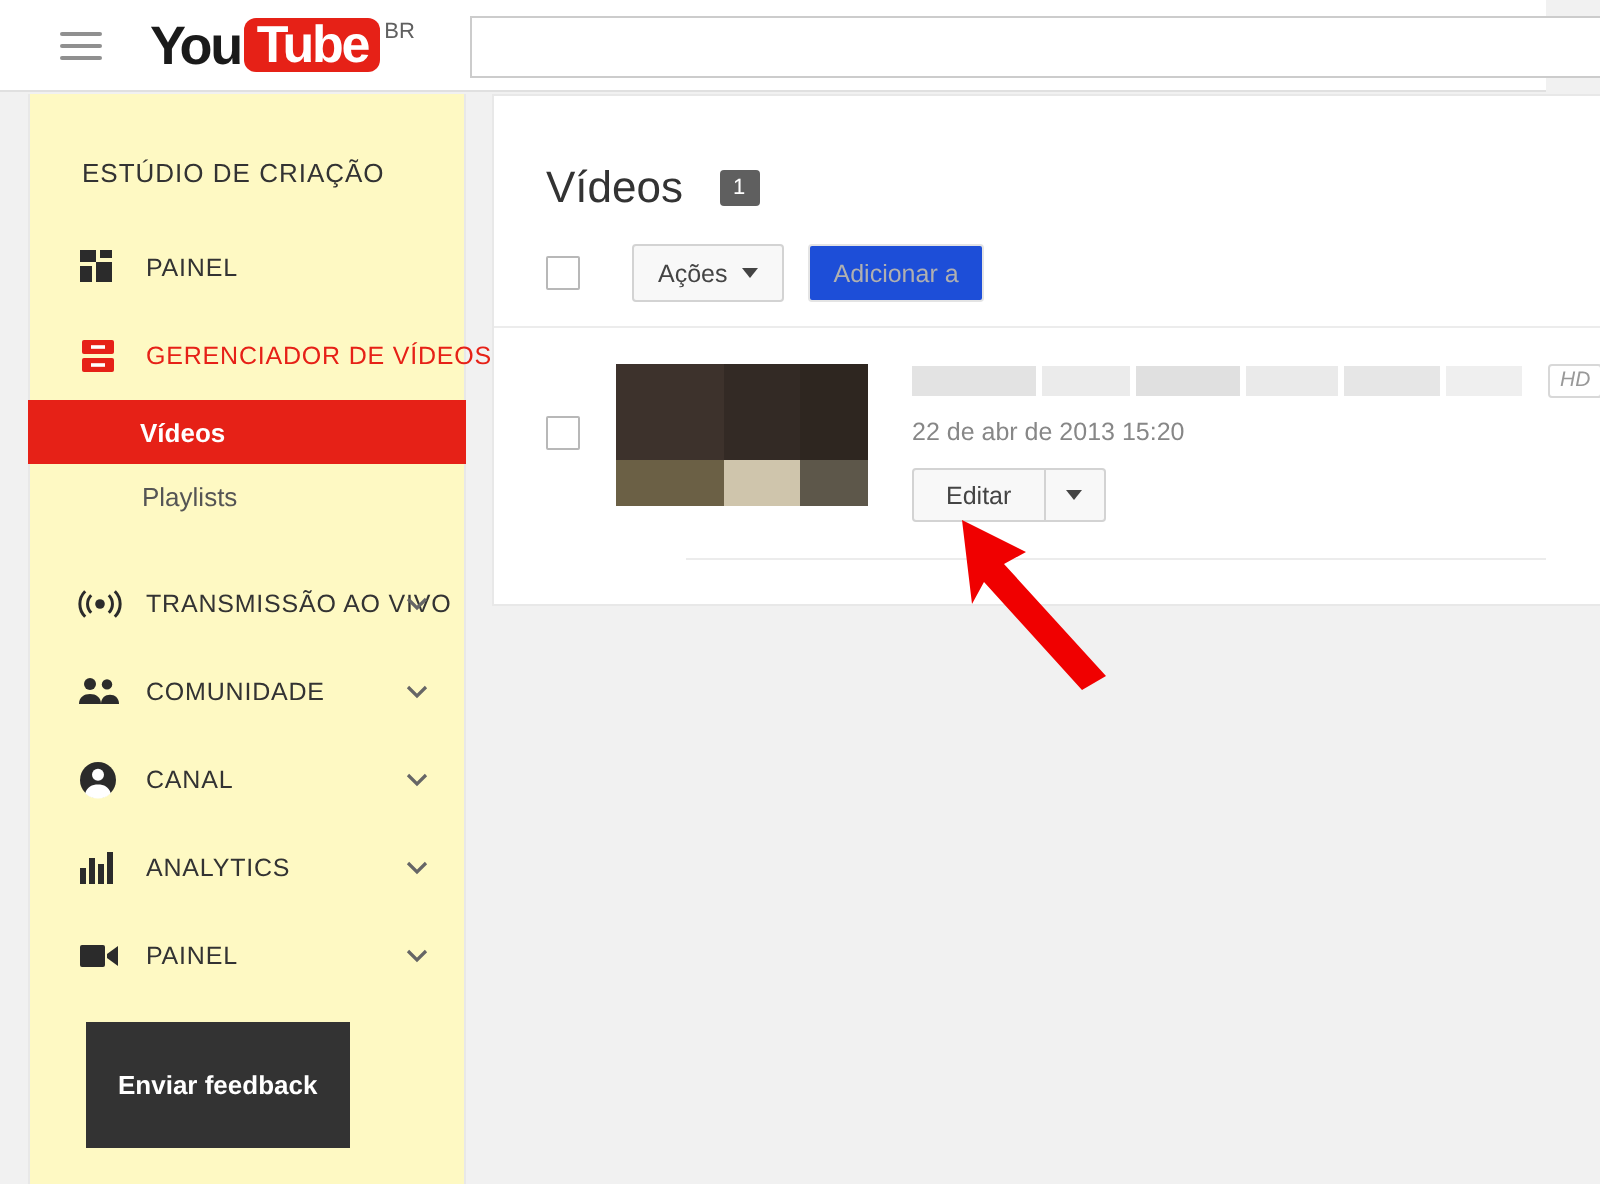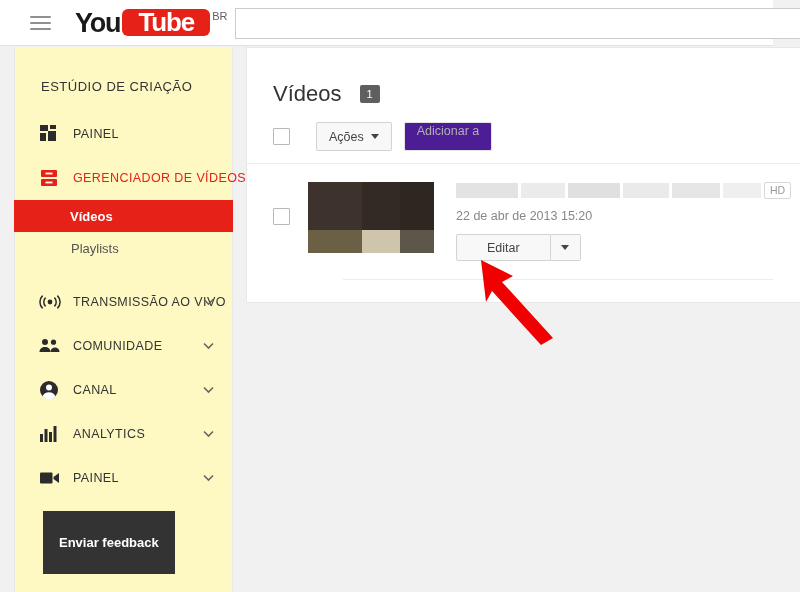--- a/index.html
+++ b/index.html
@@ -25,21 +25,21 @@
   .hamburger span { display: block; height: 2px; width: 21px; background: #909090; border-radius: 1px; }
 
   .logo { margin-left: 21px; display: flex; align-items: flex-start; cursor: pointer; }
   .logo-you {
     font-family: "Liberation Sans", sans-serif;
     font-weight: bold; font-size: 27px; color: #1a1a1a;
     letter-spacing: -1.2px; line-height: 28px;
   }
   .logo-tube-box {
     background: #e62117; border-radius: 6px;
-    padding: 0 16px; margin-left: 2px; height: 27px;
+    padding: 0 6px; margin-left: 2px; height: 27px;
     display: flex; align-items: center;
   }
   .logo-tube {
     font-weight: bold; font-size: 26px; color: #ffffff;
     letter-spacing: -1.1px; line-height: 26px;
   }
   .logo-sup {
     font-size: 11px; color: #606060; margin-left: 2px;
     line-height: 12px; margin-top: 1px; font-weight: normal;
   }
@@ -116,48 +116,48 @@
   .cb {
     width: 17px; height: 17px; border: 1px solid #b8b8b8;
     background: #ffffff; cursor: pointer; border-radius: 1px;
   }
   .btn {
     height: 29px; border: 1px solid #d3d3d3; background: #f8f8f8;
     font-size: 12.5px; color: #444444; border-radius: 2px;
     padding: 12px 12px; display: flex; align-items: center; cursor: pointer;
     font-family: "Liberation Sans", sans-serif; white-space: nowrap;
   }
-  .btn.disabled { color: #b0b0b0; background: #4c1d95; border-color: #e4e4e4; cursor: default; align-items: flex-end; }
+  .btn.disabled { color: #b0b0b0; background: #1d4ed8; border-color: #e4e4e4; cursor: default; }
   .btn .caret { margin-left: 7px; }
 
   .caret {
     width: 0; height: 0; border-left: 4.5px solid transparent;
     border-right: 4.5px solid transparent; border-top: 5px solid #444444;
     display: inline-block;
   }
 
   
   .video-row { display: flex; align-items: flex-start; padding: 18px 0 0 26px; }
   .thumb {
     width: 126px; height: 71px; margin-left: 18px;
     display: grid; grid-template-columns: 43% 30% 27%;
     grid-template-rows: 68% 32%; overflow: hidden;
   }
   .video-info { margin-left: 22px; flex: 1; }
   .redact-line { display: flex; align-items: center; gap: 3px; height: 16px; }
   .redact { height: 15px; }
   .hd-badge {
-    border: 1px solid #d8d8d8; color: #999999;
-    font-size: 10.5px; padding: 1px 5px; border-radius: 2px; line-height: 13px;
+    margin-left: 10px; border: 1px solid #d8d8d8; color: #999999;
+    font-size: 10.5px; padding: 1px 5px; border-radius: 2px; line-height: 13px; font-style: italic;
   }
   .video-date { font-size: 12.5px; color: #878787; margin-top: 11px; }
   .edit-group { display: flex; margin-top: 11px; }
   .edit-btn {
     height: 27px; border: 1px solid #d3d3d3; background: #f8f8f8;
-    font-size: 12.5px; color: #444444; padding: 0 30px;
+    font-size: 12.5px; color: #444444; padding: 0 16px;
     display: flex; align-items: center; border-radius: 2px 0 0 2px; cursor: pointer;
   }
   .edit-caret-btn {
     height: 27px; width: 30px; border: 1px solid #d3d3d3; border-left: none;
     background: #f8f8f8; display: flex; align-items: center; justify-content: center;
     border-radius: 0 2px 2px 0; cursor: pointer;
   }
   .row-divider {
     margin: 18px 0 0 96px; height: 1px; background: #ececec; width: 430px;
   }

